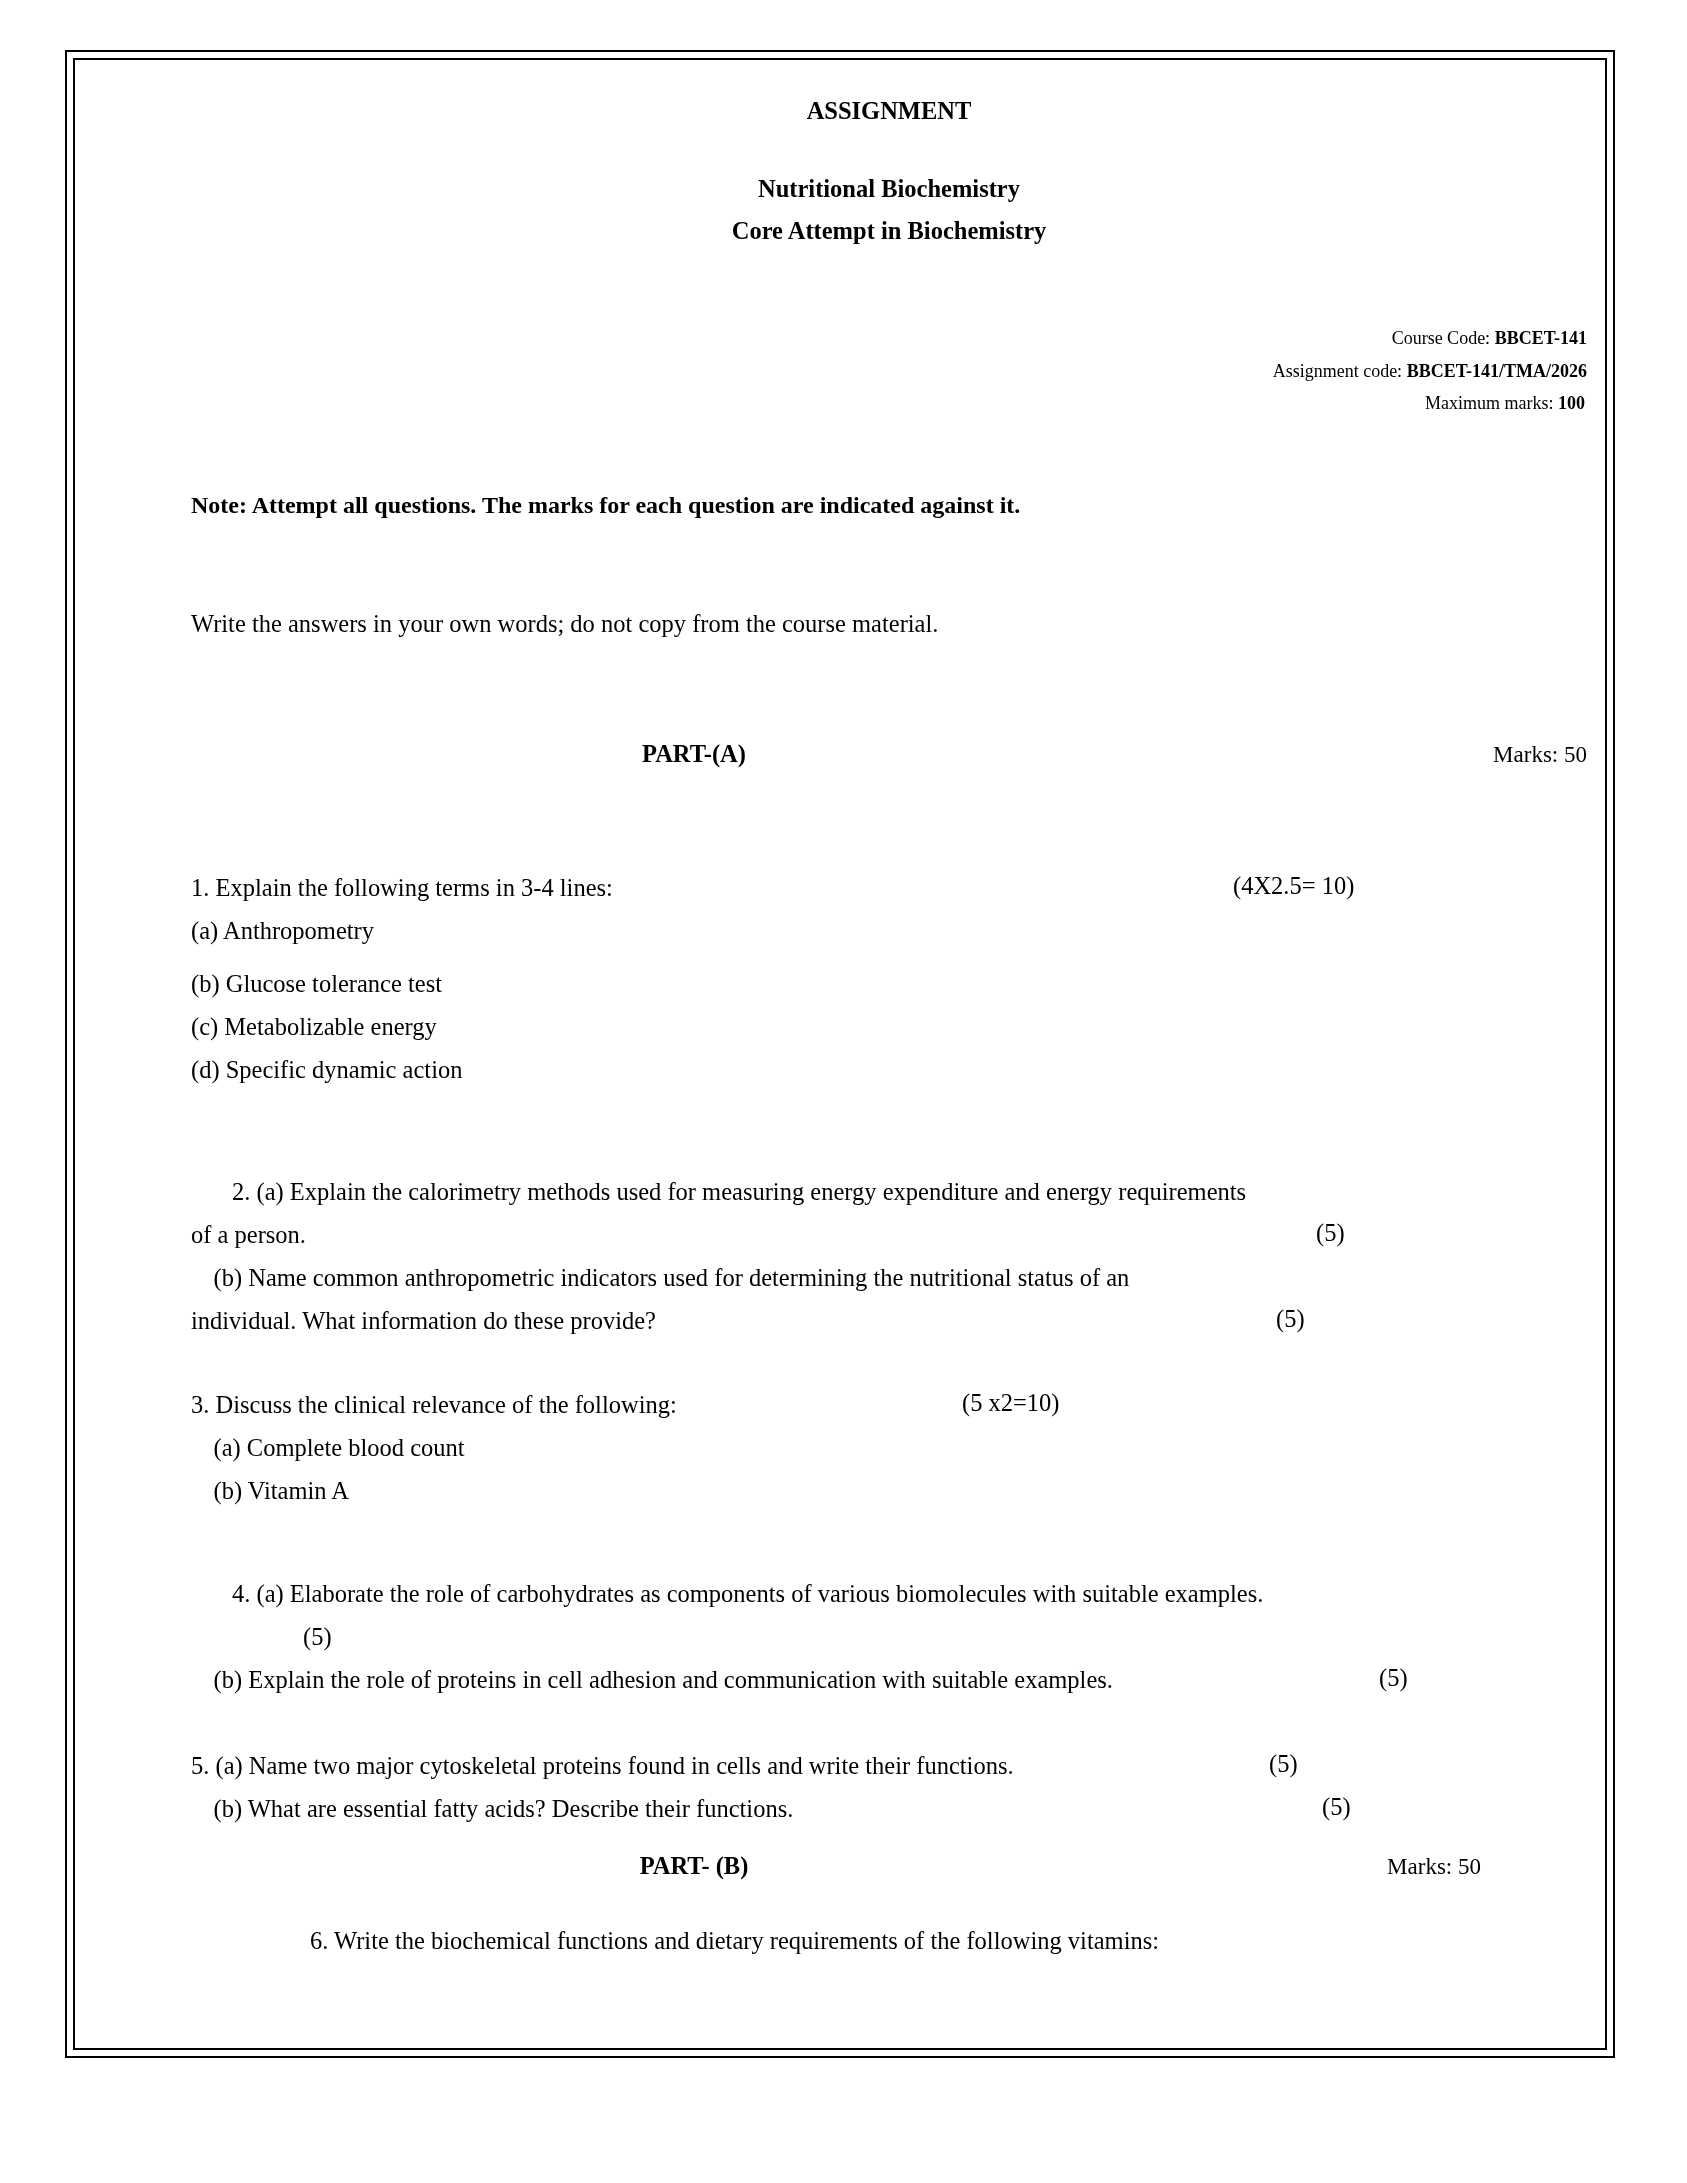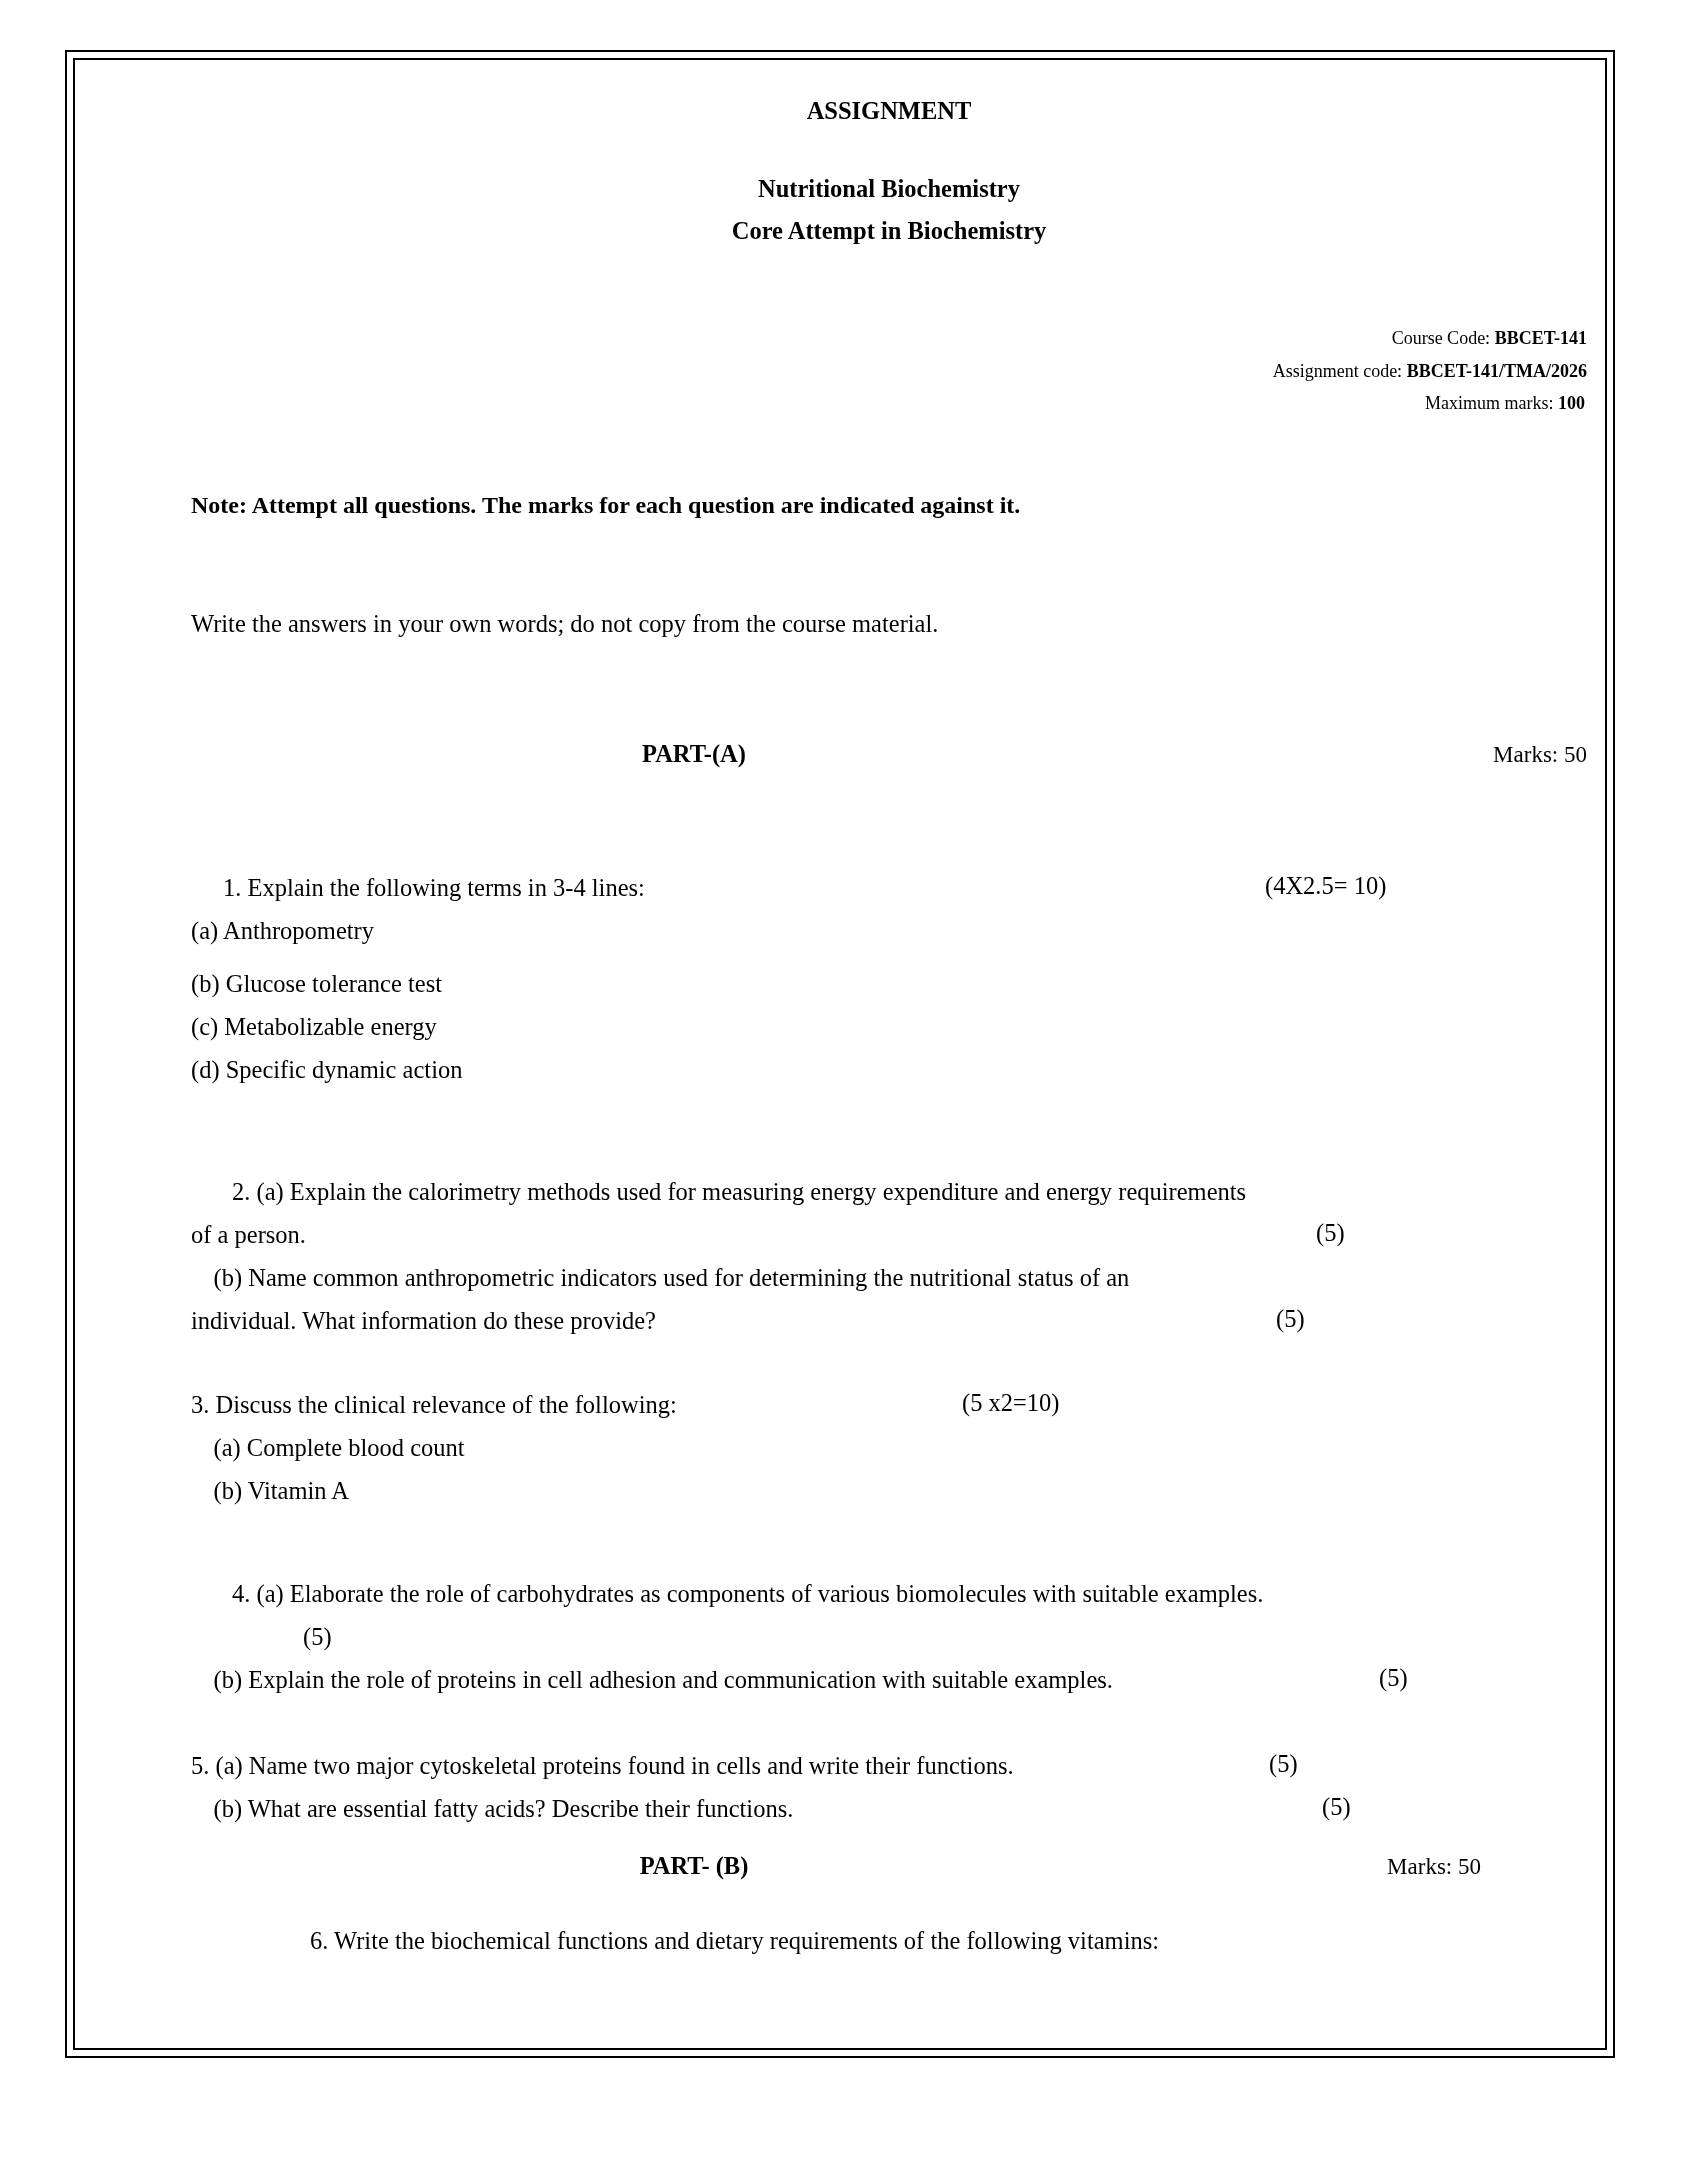--- a/index.html
+++ b/index.html
@@ -118,21 +118,21 @@
 
   <div class="abs t-note" style="left:191px; top:490px; width:1396px;">Note: Attempt all questions. The marks for each question are indicated against it.</div>
   <div class="abs t-body" style="left:191px; top:572px; width:1396px;margin-top:36px;">Write the answers in your own words; do not copy from the course material.</div>
 
   <div class="abs" style="left:191px; top:740px; width:1396px;">
     <div class="center t-part" style="position:absolute; left:0; top:0; width:1006px;">PART-(A)</div>
     <div class="right t-marks" style="position:absolute; left:0; top:2px; width:1396px;">Marks: 50</div>
   </div>
 
   <div class="abs" style="left:191px; top:872px; width:1396px;">
-    <div style="position:relative;margin-left:32px;">
+    <div style="position:relative;">
       <span class="t-body">1. Explain the following terms in 3-4 lines:</span>
       <span class="marks-inline" style="left:1042px; top:0;">(4X2.5= 10)</span>
     </div>
     <div class="t-body" style="margin-top:10.6px;">(a) Anthropometry</div>
     <div class="t-body" style="margin-top:21px;">(b) Glucose tolerance test</div>
     <div class="t-body" style="margin-top:10.6px;">(c) Metabolizable energy</div>
     <div class="t-body" style="margin-top:10.6px;">(d) Specific dynamic action</div>
   </div>
 
   <div class="abs" style="left:191px; top:1176px; width:1396px;">

